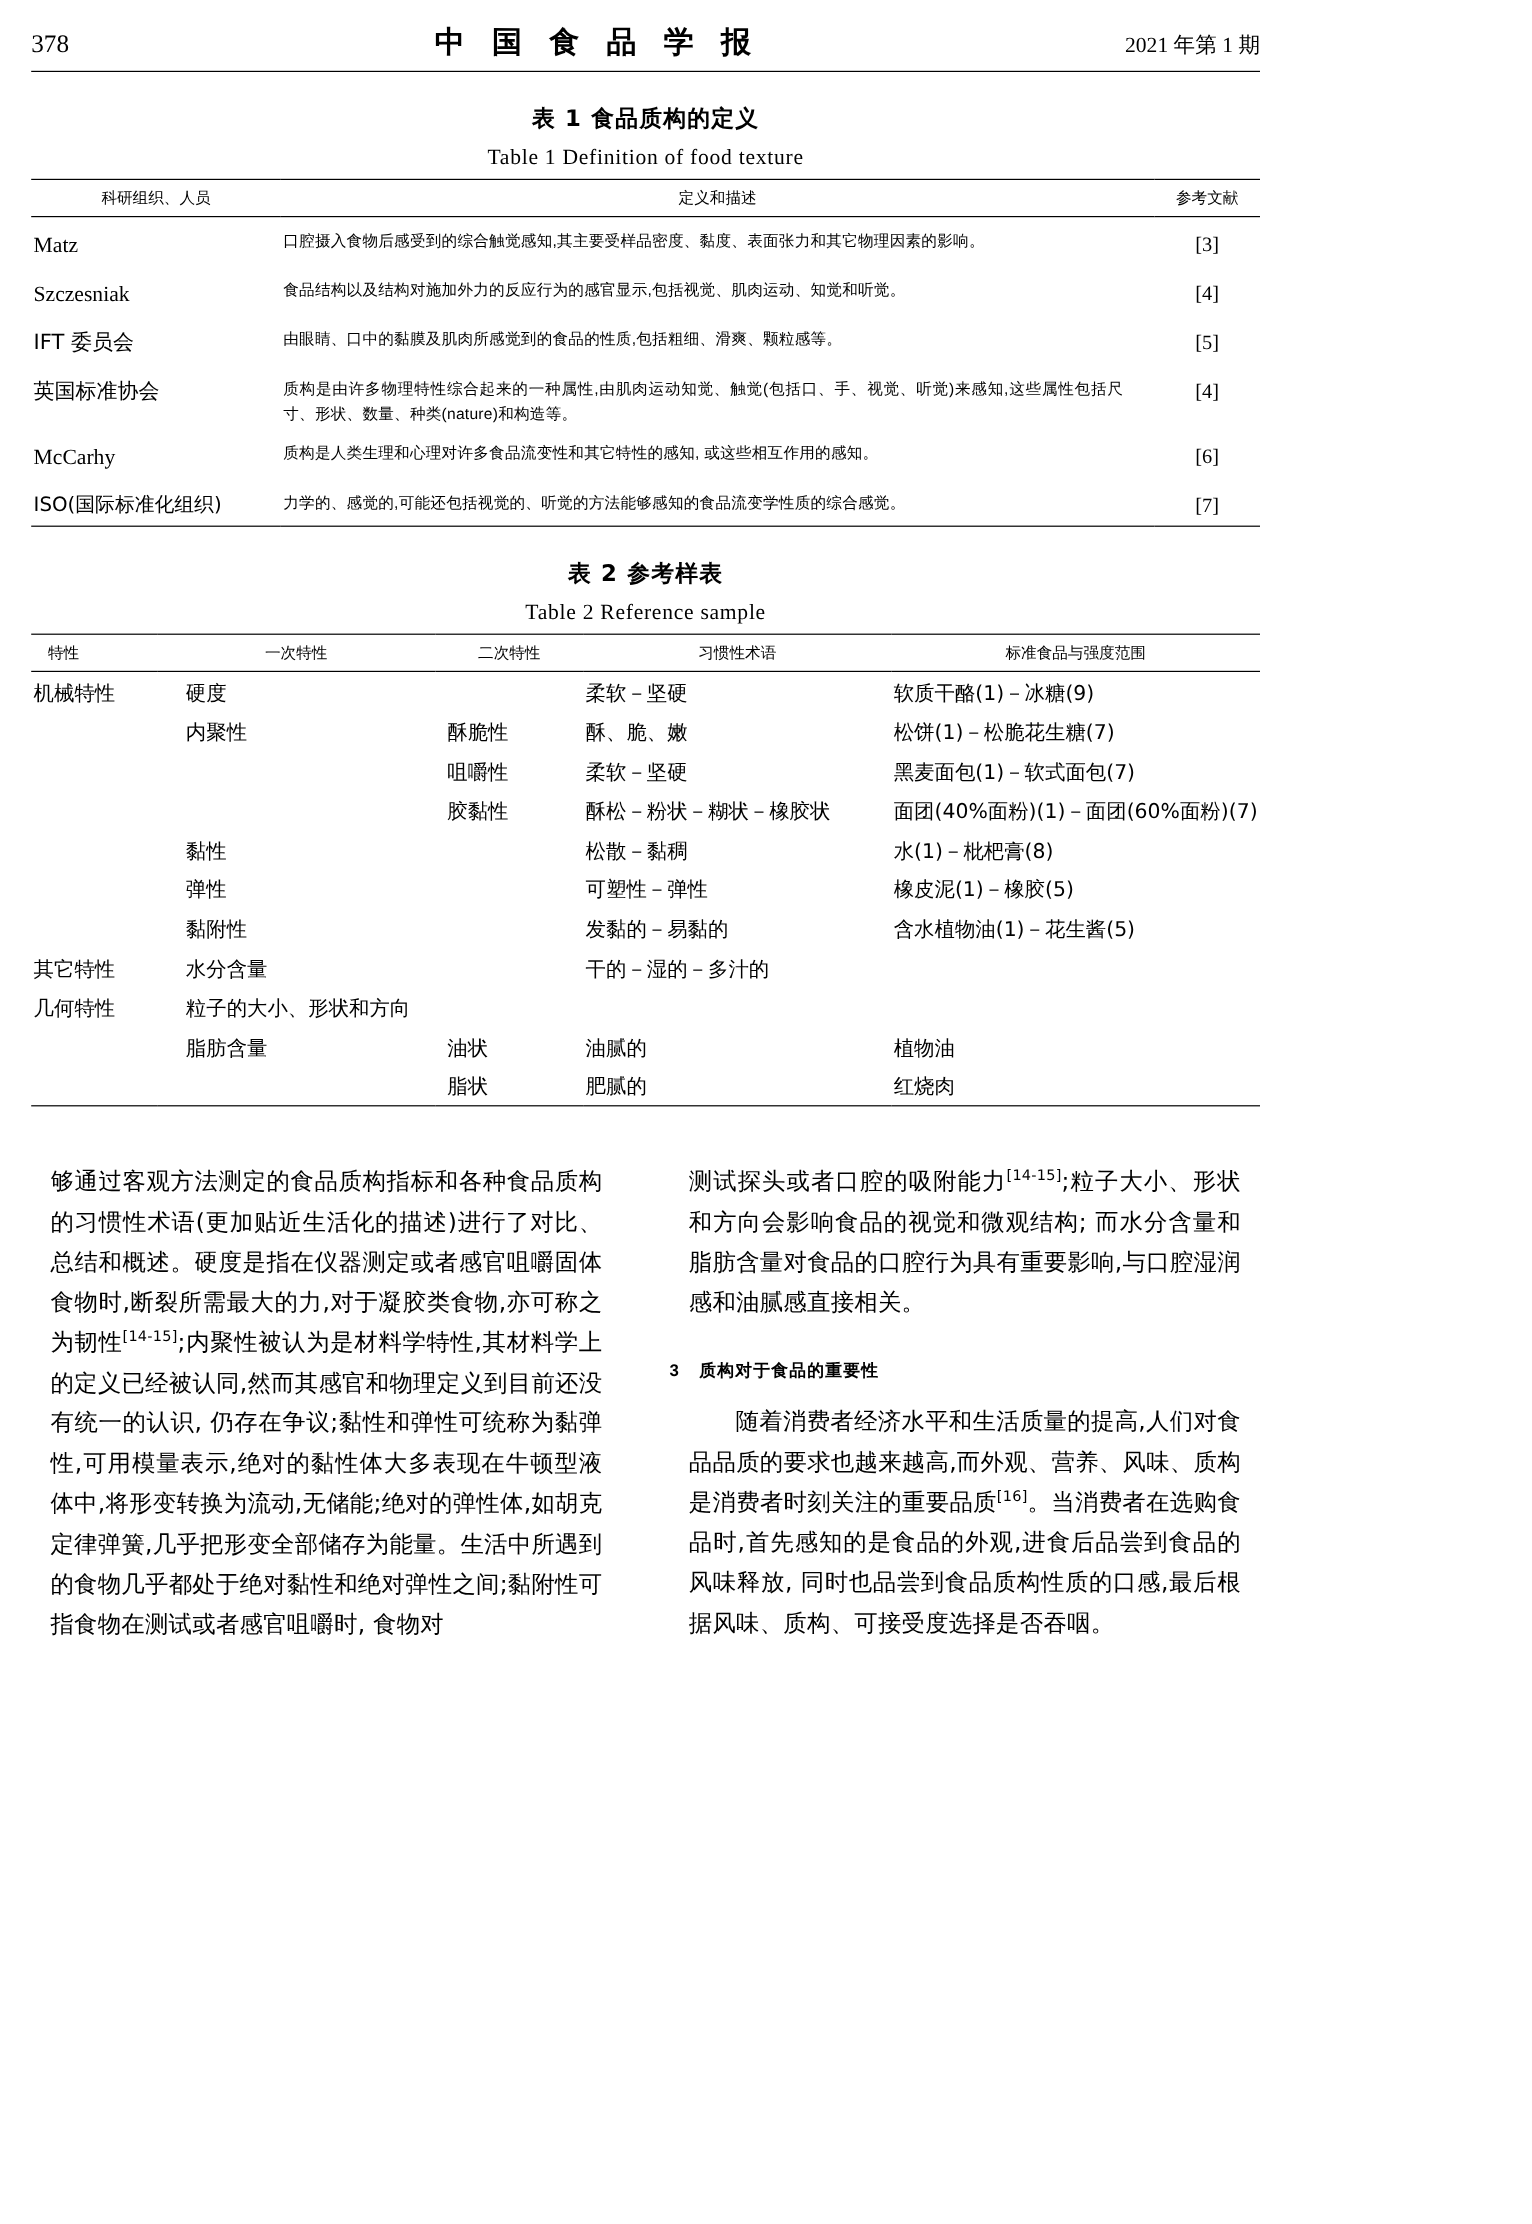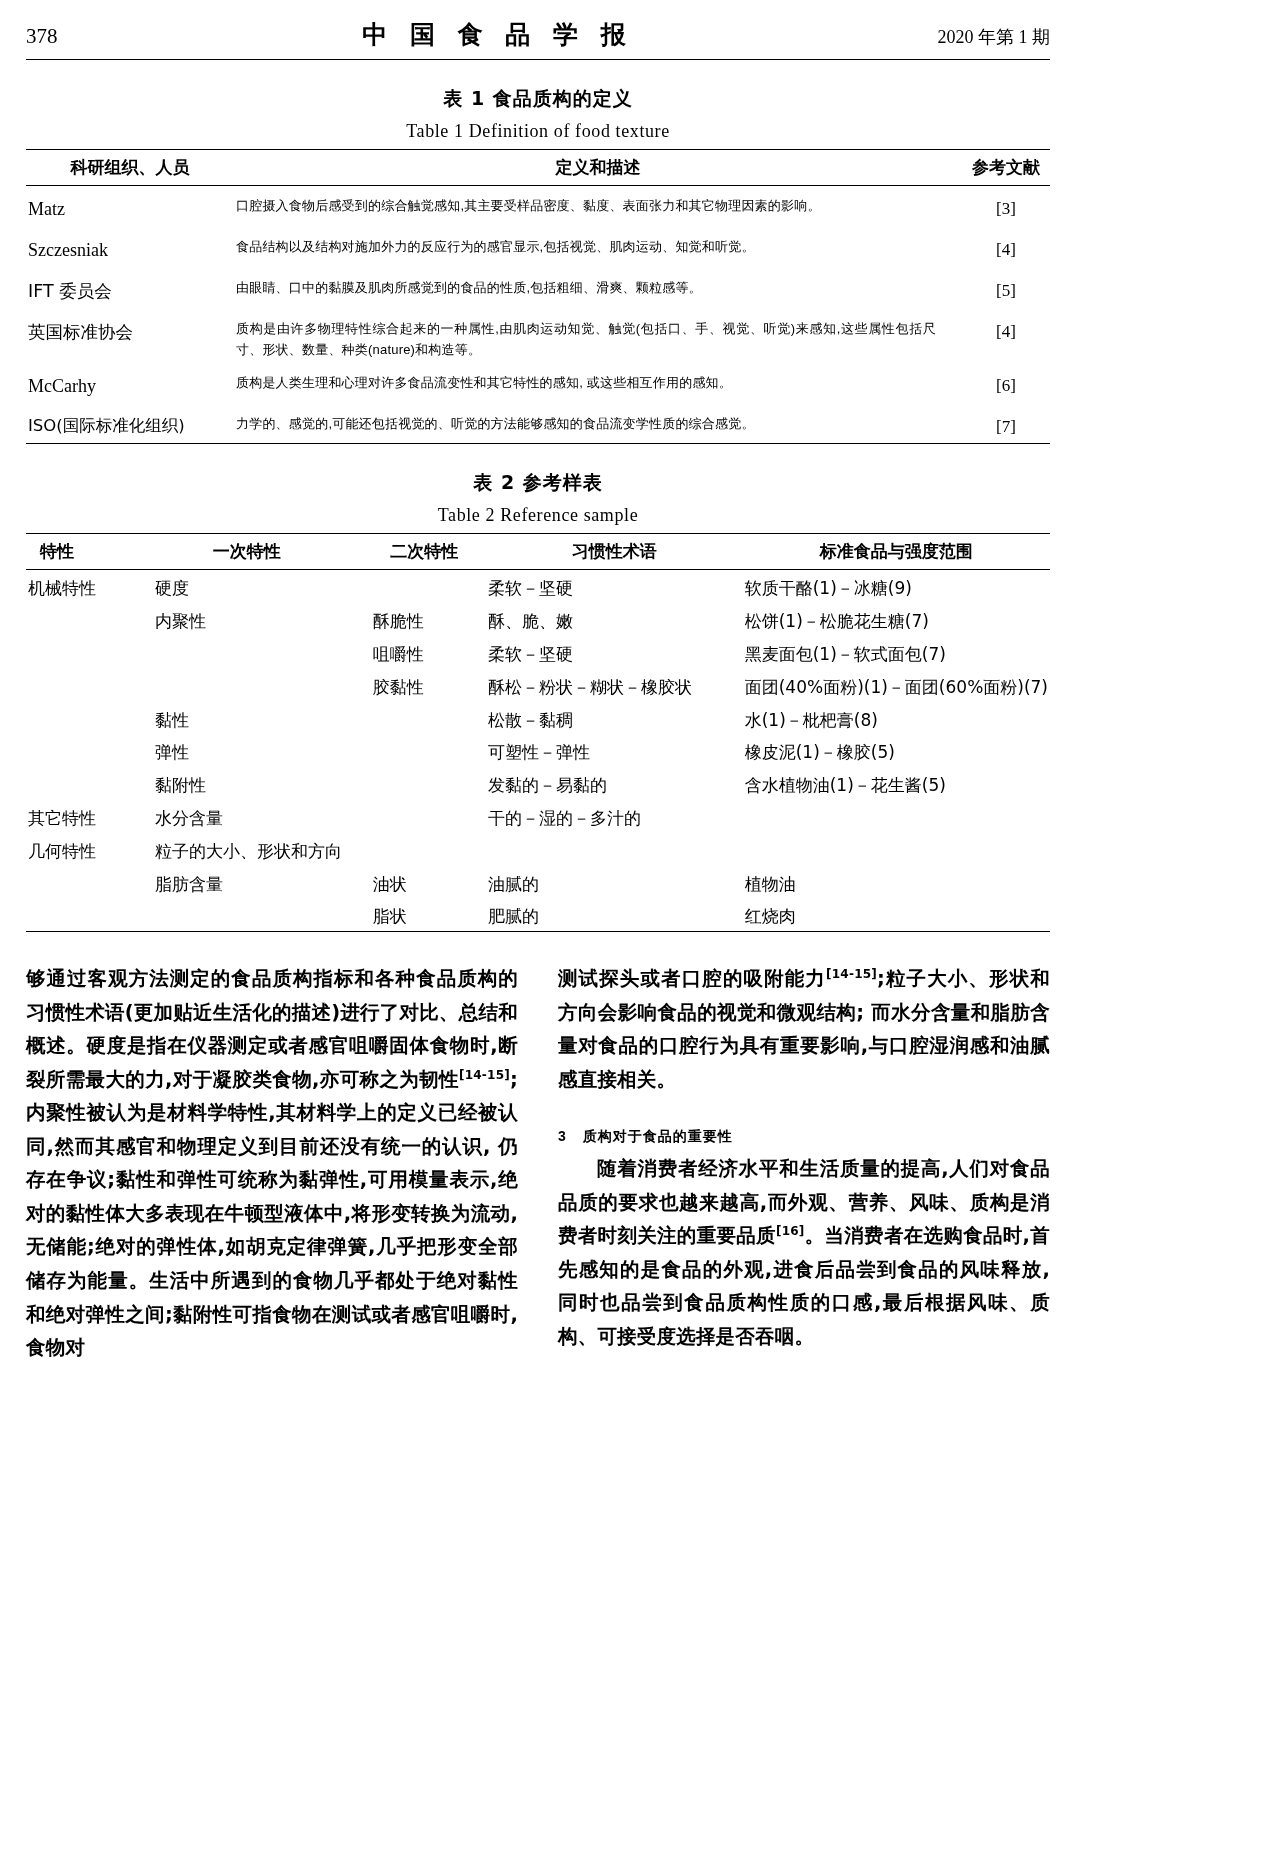--- a/index.html
+++ b/index.html
@@ -63,23 +63,23 @@
     margin-top: 9px;
     letter-spacing: 0.6px;
   }
   table {
     width: 100%;
     border-collapse: collapse;
     margin-top: 7px;
     font-size: 17.5px;
   }
   table thead th {
-    font-weight: bold;
-    font-family: "DejaVu Sans", sans-serif;
-    font-size: 17px;
+    font-weight: normal;
+    font-family: "DejaVu Sans", sans-serif;
+    font-size: 13px;
     padding: 6px 4px;
     text-align: center;
   }
   .t-rule-heavy { border-top: 1.7px solid #000; }
   .t-rule-light { border-top: 1px solid #000; }
   .t-rule-bottom { border-bottom: 1.7px solid #000; }
 
   
   #table1 td {
     vertical-align: top;
@@ -128,49 +128,48 @@
   
   .body-cols {
     display: flex;
     gap: 40px;
     margin-top: 30px;
   }
   .col {
     width: 585px;
   }
   .col p {
-    margin: 0;
+    margin: 16px;
     font-family: "DejaVu Sans", sans-serif;
     font-size: 19.5px;
     line-height: 1.72;
     text-align: justify;
     text-justify: inter-ideograph;
     letter-spacing: 0.2px;
-    font-weight: bold;
   }
   .sec-head {
     font-family: Liberation Sans, sans-serif;
     font-size: 14px;
     font-weight: bold;
     margin: 32px 0 6px 0;
     letter-spacing: 1px;
   }
   .sec-head .num { margin-right: 16px; }
   sup { font-size: 0.62em; vertical-align: super; }
   .indent { text-indent: 2em; }
 </style>
 </head>
 <body>
 
 <div class="page">
 
   <div class="runhead">
     <div class="pageno">378</div>
     <div class="journal">中 国 食 品 学 报</div>
-    <div class="issue">2020 年第 1 期</div>
+    <div class="issue">2021 年第 1 期</div>
   </div>
   <div class="rule-top"></div>
 
   <div class="tbl-block">
     <div class="tbl-title-cn">表 1   食品质构的定义</div>
     <div class="tbl-title-en">Table  1   Definition  of  food  texture</div>
     <table id="table1">
       <thead>
         <tr class="t-rule-heavy">
           <th class="t-rule-heavy" style="width:200px;">科研组织、人员</th>

